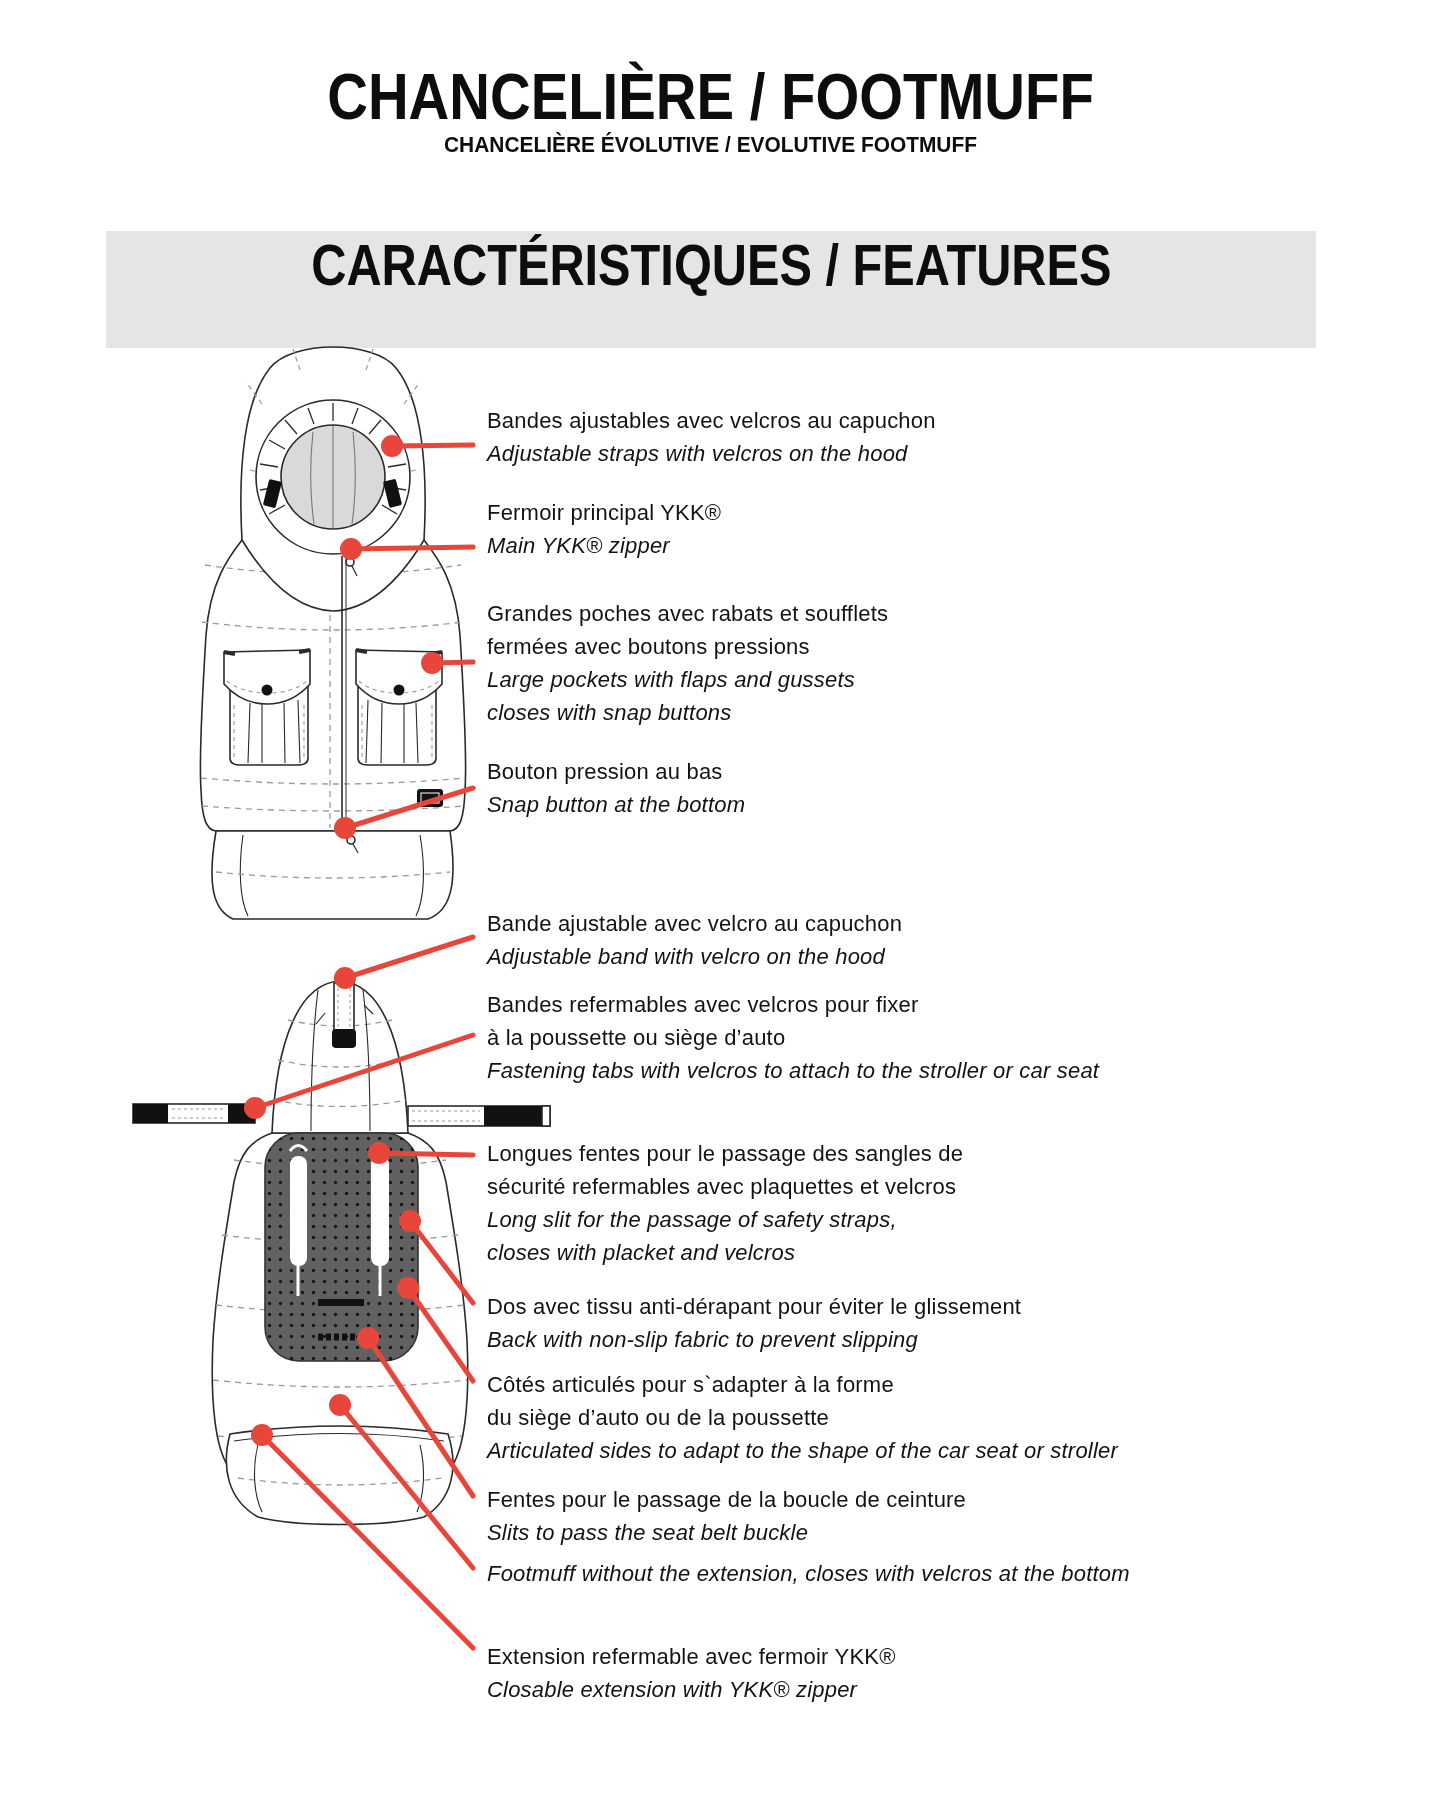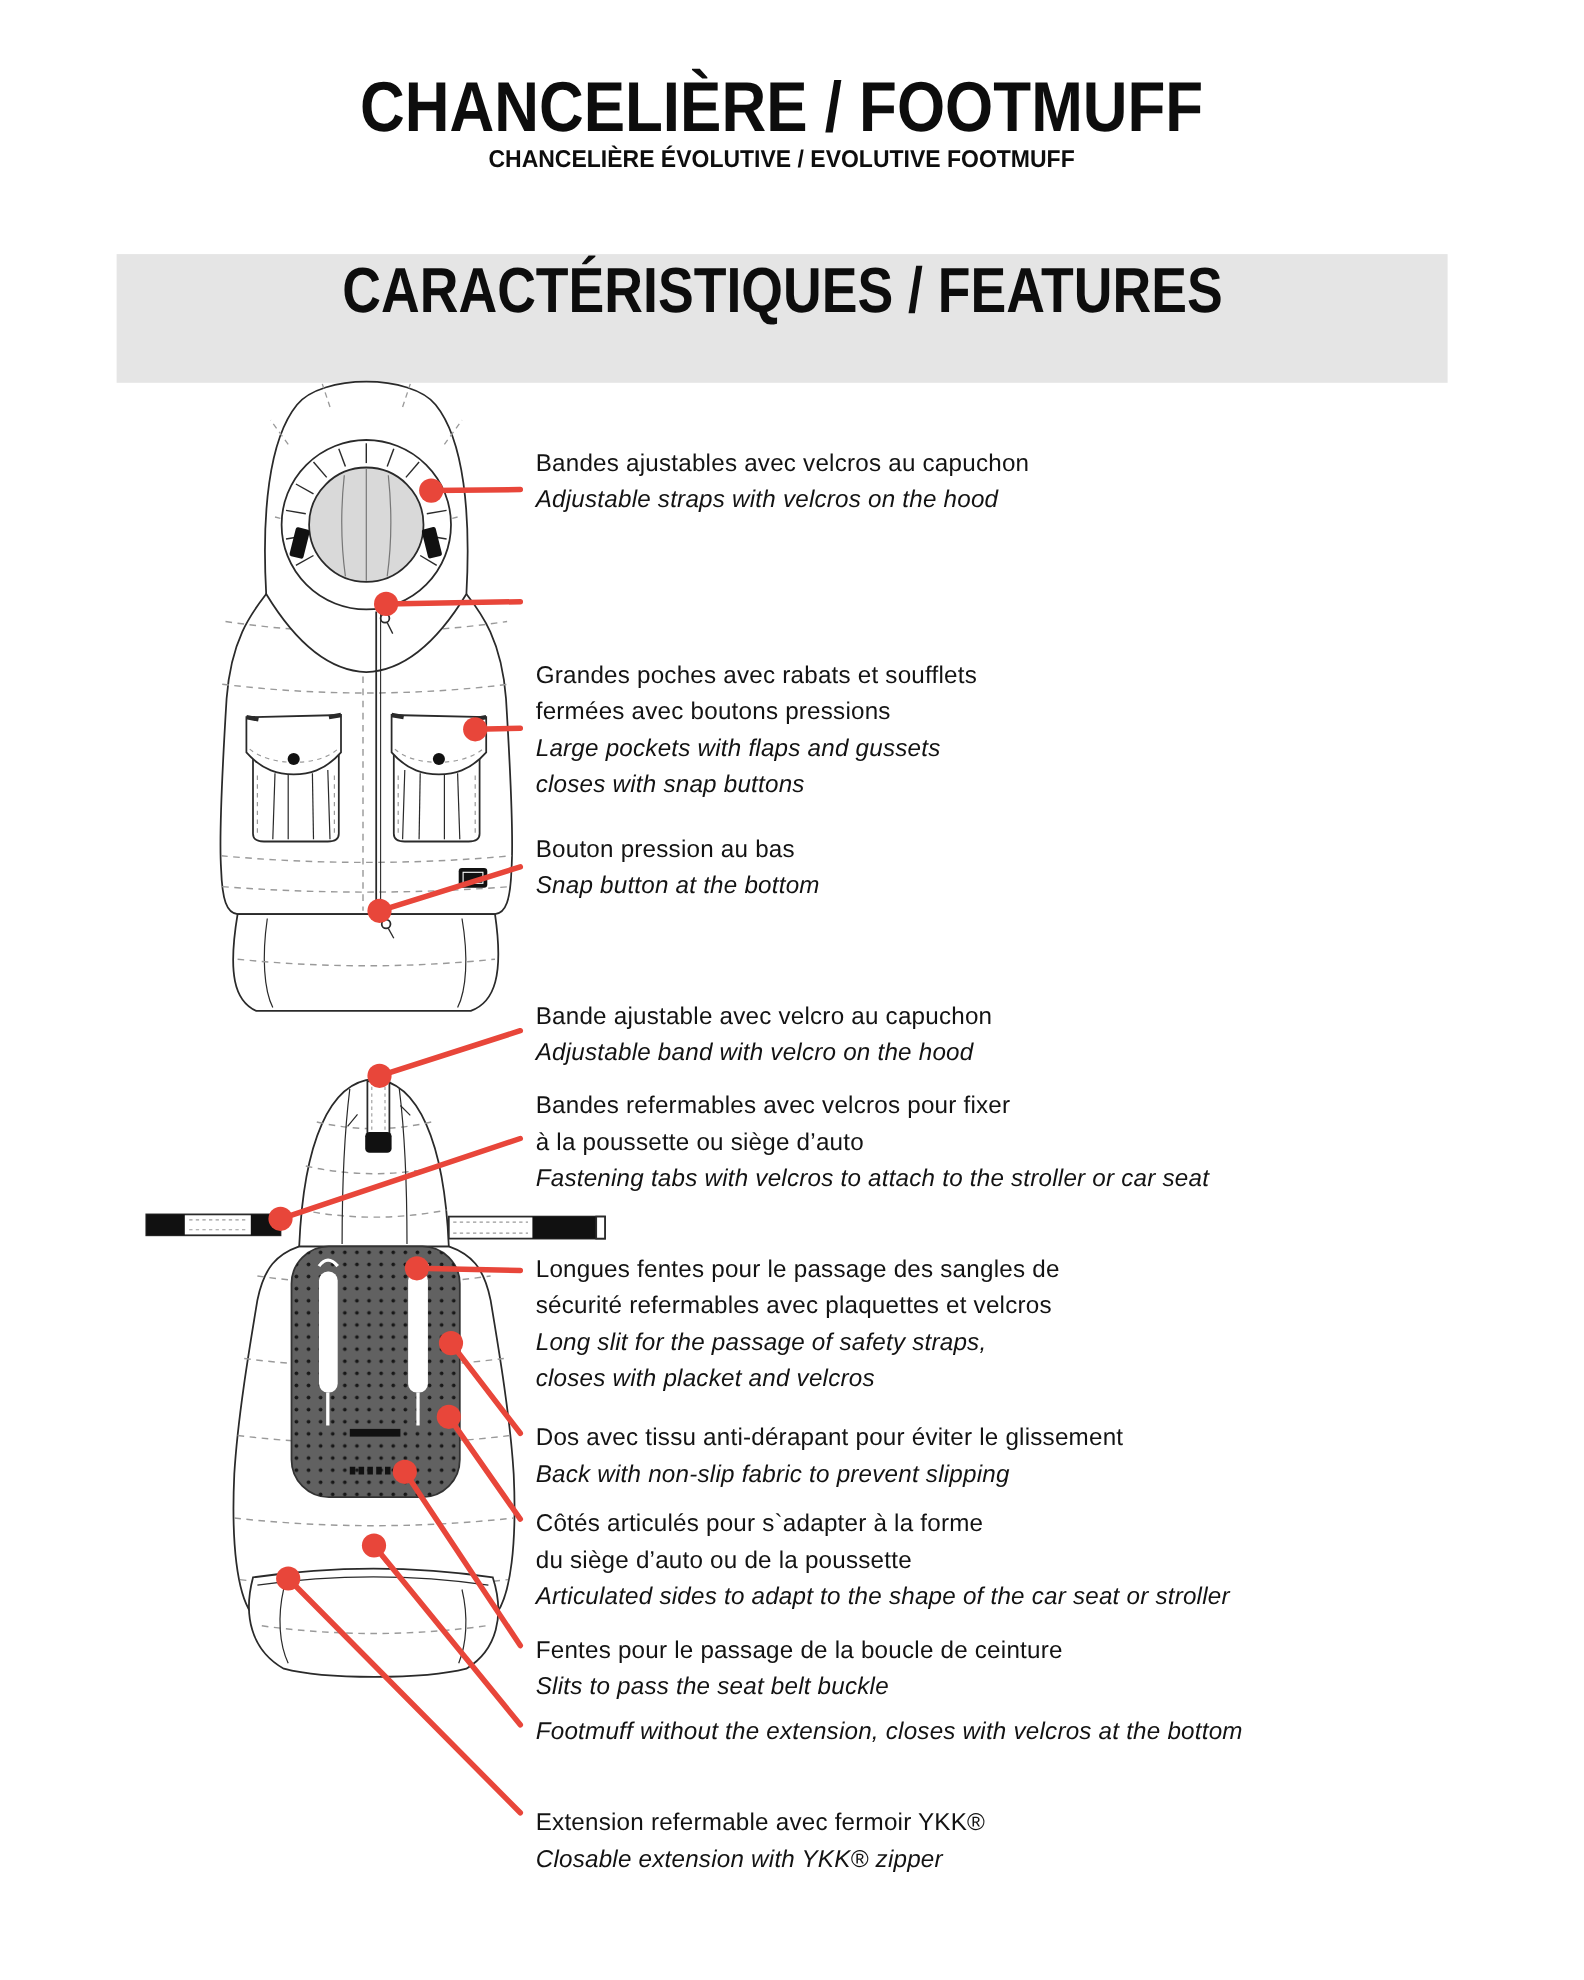--- a/index.html
+++ b/index.html
@@ -253,20 +253,24 @@
       <circle cx="340" cy="1405" r="11" stroke="none"></circle>
       <circle cx="262" cy="1435" r="11" stroke="none"></circle>
     </g>
   </svg>
 
   <div class="callout" style="top:404px">
     <div class="fr">Bandes ajustables avec velcros au capuchon</div>
     <div class="en">Adjustable straps with velcros on the hood</div>
   </div>
 
+  <div class="callout" style="top:496px">
+    <div class="fr">Fermoir principal YKK®</div>
+    <div class="en">Main YKK® zipper</div>
+  </div>
 
   <div class="callout" style="top:597px">
     <div class="fr">Grandes poches avec rabats et soufflets</div>
     <div class="fr">fermées avec boutons pressions</div>
     <div class="en">Large pockets with flaps and gussets</div>
     <div class="en">closes with snap buttons</div>
   </div>
 
   <div class="callout" style="top:755px">
     <div class="fr">Bouton pression au bas</div>

